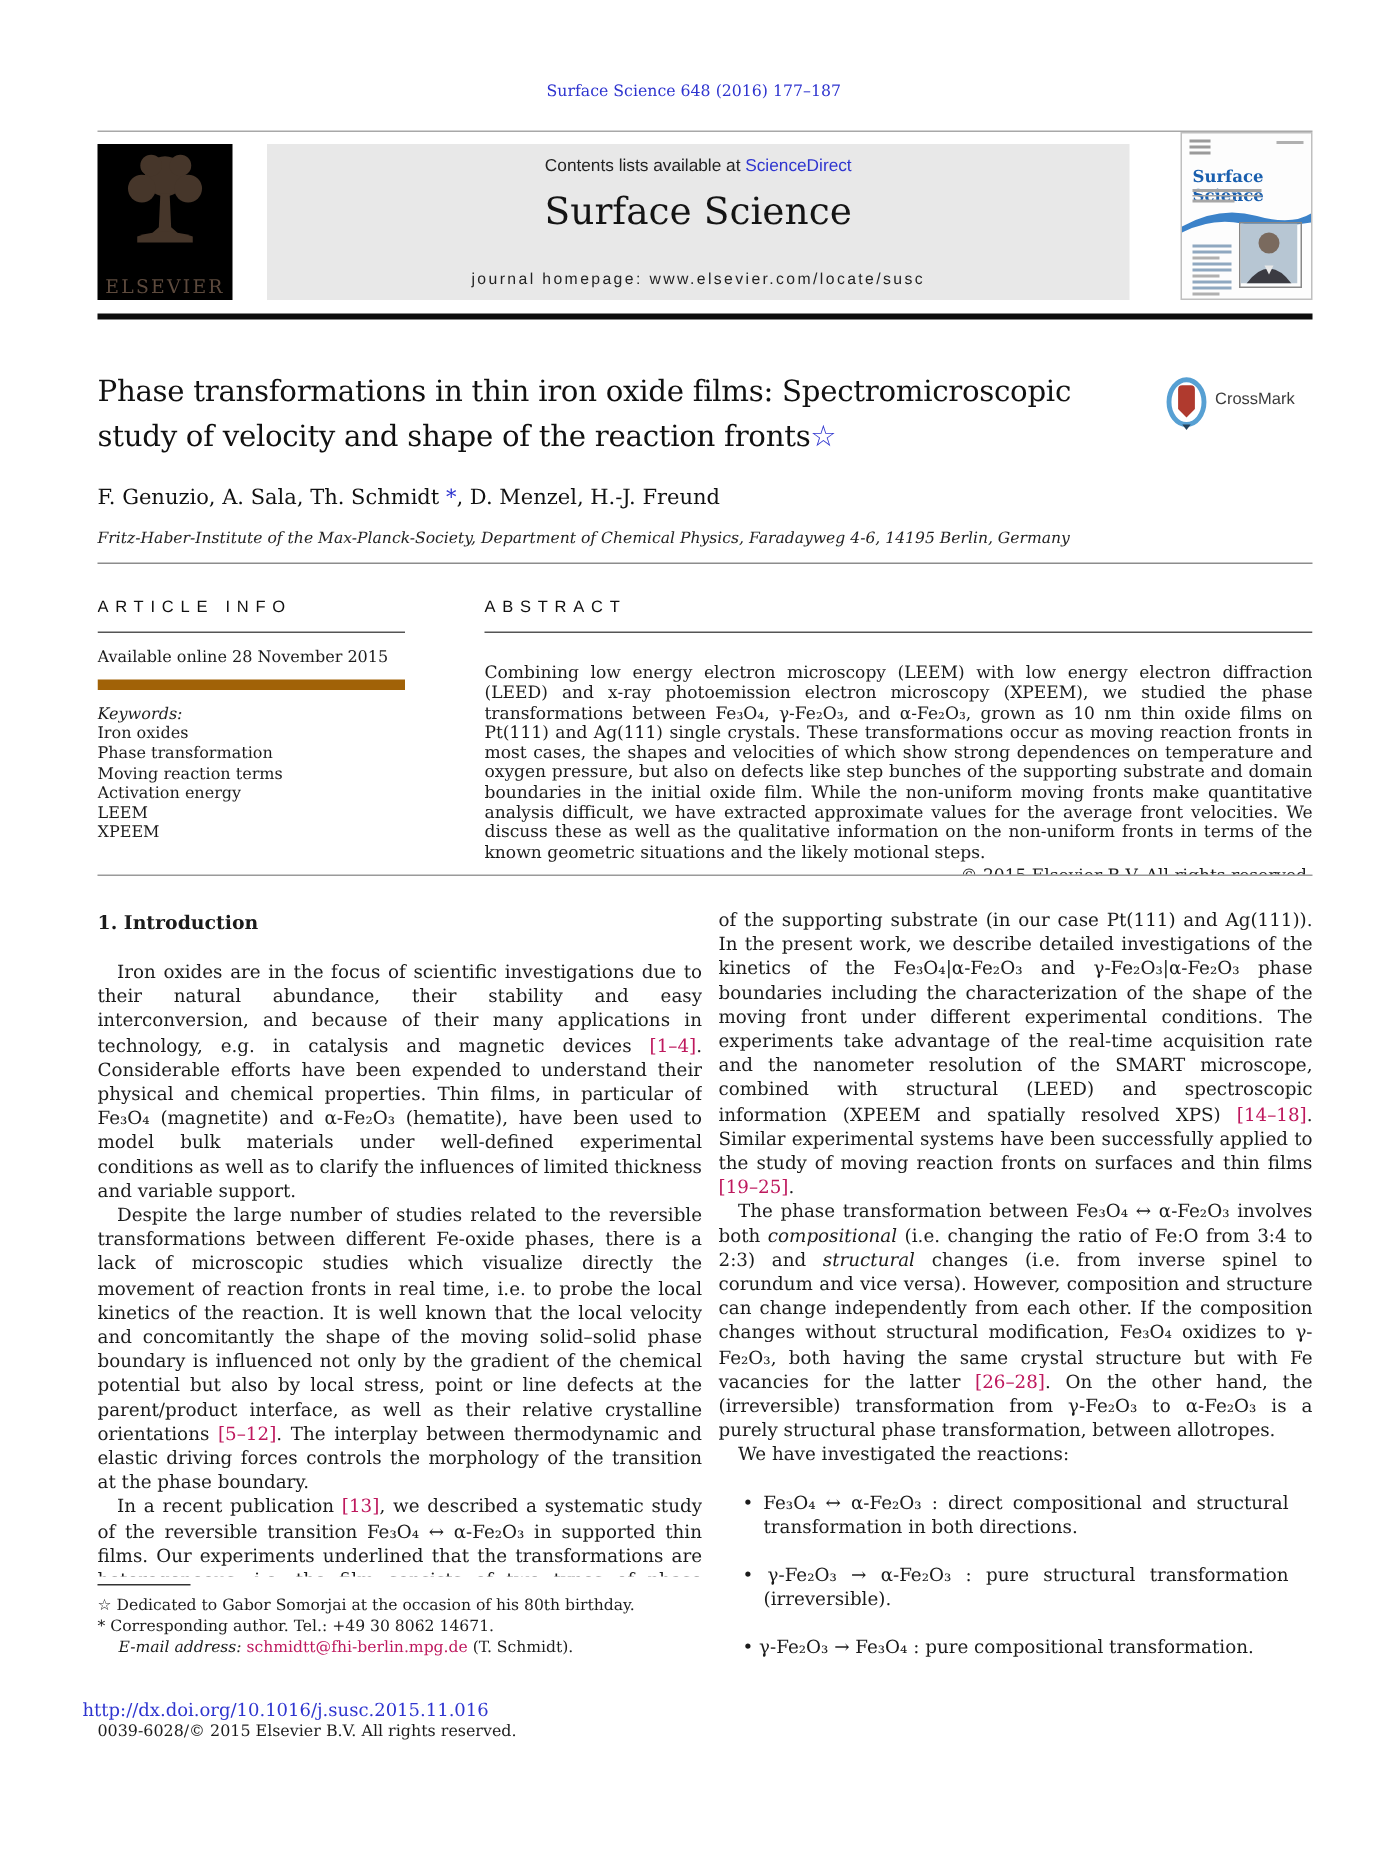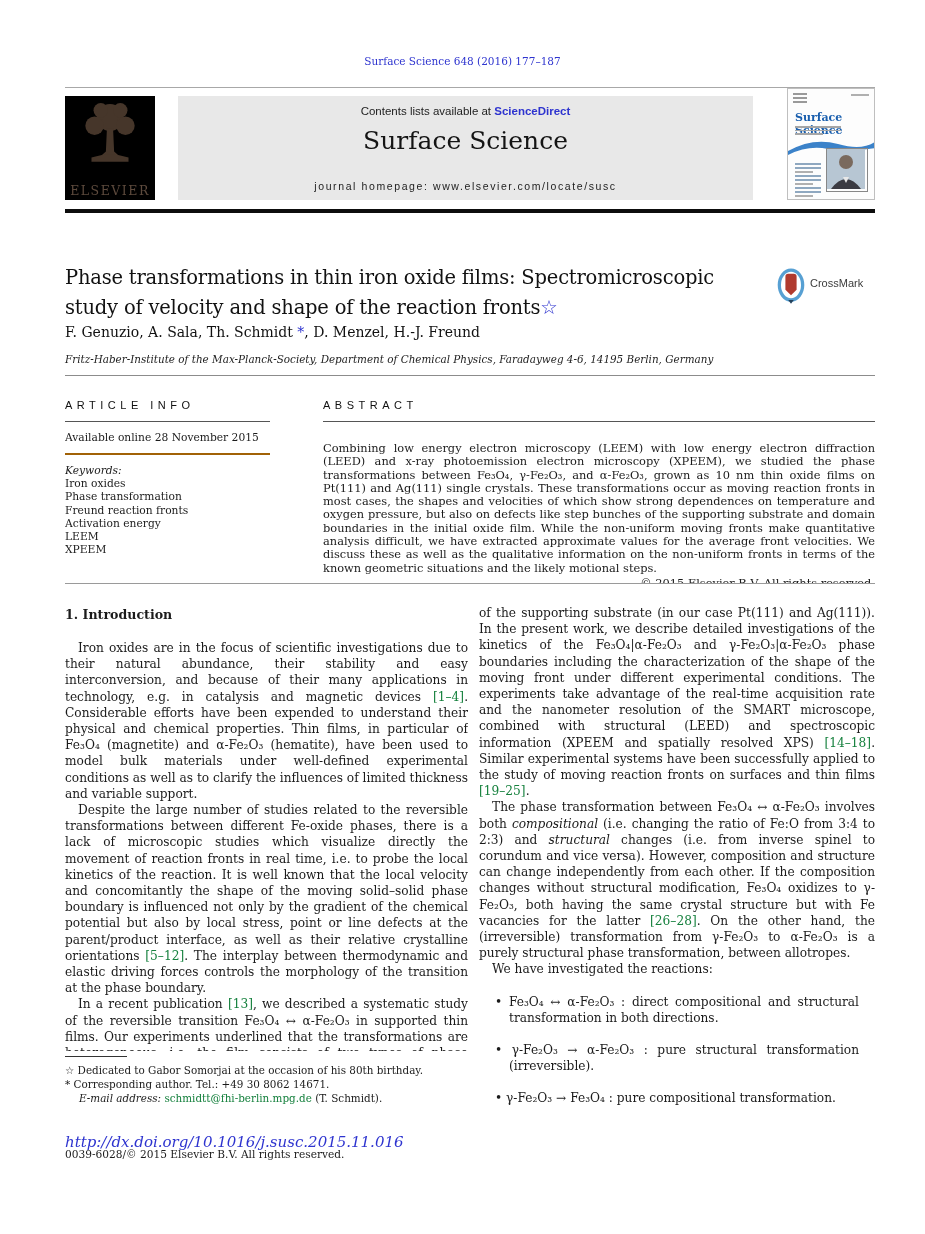--- a/index.html
+++ b/index.html
@@ -8,79 +8,79 @@
 
   .citation{position:absolute;top:55px;left:0;width:100%;text-align:center;font-size:10.5px;color:#2e34cf;}
   .toprule{position:absolute;top:87px;left:65px;right:50px;border-top:1px solid #a8a8a8;}
 
   .masthead{position:absolute;top:96px;left:65px;right:50px;height:104px;}
   .elsevier{position:absolute;left:0;top:0;width:90px;height:104px;background:#000;display:flex;flex-direction:column;align-items:center;justify-content:flex-end;overflow:hidden;}
   .elsevier svg{position:absolute;top:4px;left:14px;}
   .elsevier-label{position:relative;font-size:12.5px;letter-spacing:1.5px;color:#5d4a3d;margin-bottom:2px;text-align:center;}
   .bandbox{position:absolute;left:113px;right:122px;top:0;height:104px;background:#e8e8e8;text-align:center;}
   .contents-line{padding-top:9px;font-family:"Liberation Sans",sans-serif;font-size:11.5px;color:#222;}
-  .contents-line .sd{color:#2e34cf;font-weight:bold;}
+  .contents-line .sd{color:#2e34cf;}
   .journal-title{margin-top:9px;font-size:25px;color:#141414;}
   .homepage-line{position:absolute;bottom:8px;left:0;width:100%;font-family:"Liberation Sans",sans-serif;font-size:10.5px;letter-spacing:1.6px;color:#222;}
   .cover{position:absolute;right:0;top:-8px;width:88px;height:112px;background:#fdfdfd;border:1px solid #bfbfbf;box-sizing:border-box;overflow:hidden;}
   .cover-lines-tl{position:absolute;top:4px;left:5px;width:14px;}
   .cover-lines-tl i{display:block;height:2px;background:#9a9a9a;margin-bottom:2px;}
   .cover-line-tr{position:absolute;top:5px;right:5px;width:18px;height:2px;background:#b0b0b0;}
   .cover-title{position:absolute;top:22px;left:7px;font-size:11px;font-weight:bold;color:#1a5fae;}
   .cover-sub{position:absolute;top:37px;left:7px;width:46px;}
   .cover-sub i{display:block;height:1.5px;background:#a6a6a6;margin-bottom:2px;}
   .cover-wave{position:absolute;top:46px;left:0;width:88px;height:22px;}
   .cover-cols{position:absolute;top:74px;left:7px;width:26px;}
   .cover-cols i{display:block;height:1.5px;background:#8fa8c0;margin-bottom:2.5px;}
   .cover-cols i:nth-child(3n){width:70%;background:#b0b0b0;}
   .cover-photo{position:absolute;right:6px;bottom:7px;width:40px;height:42px;border:1px solid #888;}
 
   .blackbar{position:absolute;top:209px;left:65px;right:50px;height:4px;background:#0d0d0d;}
 
-  .title-row{position:absolute;top:263px;left:65px;right:50px;display:flex;gap:16px;}
+  .title-row{position:absolute;top:246px;left:65px;right:50px;display:flex;gap:16px;}
   .article-title{flex:1;font-size:19.5px;line-height:30px;font-weight:400;color:#111;letter-spacing:-0.2px;padding-right:24px;}
   .star{color:#2e34cf;}
   .crossmark{width:98px;display:flex;align-items:flex-start;gap:5px;padding-top:4px;}
   .crossmark-label{font-family:"Liberation Sans",sans-serif;font-size:11px;color:#3c3c3c;padding-top:10px;}
 
   .authors{position:absolute;top:324px;left:65px;font-size:14px;color:#111;}
   .authors .run-link{color:#2e34cf;}
   .affiliation{position:absolute;top:353px;left:65px;font-style:italic;font-size:10.4px;color:#222;}
 
   .rule2{position:absolute;top:375px;left:65px;right:50px;border-top:1px solid #8c8c8c;}
 
   .infoabs{position:absolute;top:393px;left:65px;right:50px;height:190px;display:flex;overflow:hidden;}
   .info-col{width:205px;margin-right:53px;flex:none;}
   .abs-col{flex:1;}
   .col-head{font-family:"Liberation Sans",sans-serif;font-size:11px;letter-spacing:4.5px;color:#101010;padding:6px 0 10px 0;border-bottom:1px solid #555;}
-  .info-avail{padding:9px 0;border-bottom:2px solid #a16207;font-size:10.7px;}
+  .info-avail{padding:9px 0;border-bottom:7px solid #a16207;font-size:10.7px;}
   .keywords{padding-top:9px;font-size:10.7px;line-height:13.2px;}
   .kw-label{font-style:italic;}
   .abs-body{margin-top:20px;font-size:11.4px;line-height:13.3px;text-align:justify;}
   .abs-copy{text-align:right;font-size:11.4px;margin-top:1px;}
 
   .bodyrule{position:absolute;top:583px;left:65px;right:50px;border-top:1px solid #9a9a9a;}
 
   .columns{position:absolute;top:605px;left:65px;right:50px;display:flex;}
   .col-left{width:403px;flex:none;margin-right:11px;height:446px;overflow:hidden;}
   .col-right{flex:1;height:520px;overflow:hidden;}
   .sec-head{font-size:12.6px;font-weight:bold;margin:2px 0 18px 0;}
   .body-text p{margin:0;font-size:12.2px;line-height:16.2px;text-align:justify;}
   .indent{text-indent:13px;}
-  .run-link{color:#15803d;}
+  .run-link{color:#be185d;}
   .run-it{font-style:italic;}
   .bullets{margin:9px 0 13px 0;}
   .bullets .bullet-item{font-size:12.2px;line-height:16.2px;text-align:justify;padding-left:14px;text-indent:-14px;margin:16px;}
 
   .footnotes{position:absolute;top:1056px;left:65px;width:403px;font-size:10.4px;line-height:14px;}
   .fn-rule{width:62px;border-top:1px solid #333;margin-bottom:6px;}
   .fn-line{padding-left:14px;text-indent:-14px;}
   .fn-cont{padding-left:14px;}
 
-  .footer-doi{position:absolute;top:1133px;left:65px;font-size:15px;color:#2e34cf;font-style:italic;}
+  .footer-doi{position:absolute;top:1133px;left:55px;font-size:12px;color:#2e34cf;}
   .footer-issn{position:absolute;top:1148px;left:65px;font-size:10.6px;color:#1b1b1b;}
 </style>
 </head>
 <body>
 
 <div class="page">
 
   <div class="citation">Surface Science 648 (2016) 177–187</div>
   <div class="toprule"></div>
 
@@ -168,21 +168,21 @@
 
   <div class="infoabs">
     <div class="info-col">
       <div class="col-head">ARTICLE INFO</div>
       <div class="info-avail">Available online 28 November 2015</div>
       <div class="keywords">
         <div class="kw-label">Keywords:</div>
         <div>
             <div>Iron oxides</div>
             <div>Phase transformation</div>
-            <div>Freund reaction fronts</div>
+            <div>Moving reaction terms</div>
             <div>Activation energy</div>
             <div>LEEM</div>
             <div>XPEEM</div>
           </div>
       </div>
     </div>
     <div class="abs-col">
       <div class="col-head">ABSTRACT</div>
       <div class="abs-body">Combining low energy electron microscopy (LEEM) with low energy electron diffraction (LEED) and x-ray photoemission electron microscopy (XPEEM), we studied the phase transformations between Fe₃O₄, γ-Fe₂O₃, and α-Fe₂O₃, grown as 10 nm thin oxide films on Pt(111) and Ag(111) single crystals. These transformations occur as moving reaction fronts in most cases, the shapes and velocities of which show strong dependences on temperature and oxygen pressure, but also on defects like step bunches of the supporting substrate and domain boundaries in the initial oxide film. While the non-uniform moving fronts make quantitative analysis difficult, we have extracted approximate values for the average front velocities. We discuss these as well as the qualitative information on the non-uniform fronts in terms of the known geometric situations and the likely motional steps.</div>
       <div class="abs-copy">© 2015 Elsevier B.V. All rights reserved.</div>

